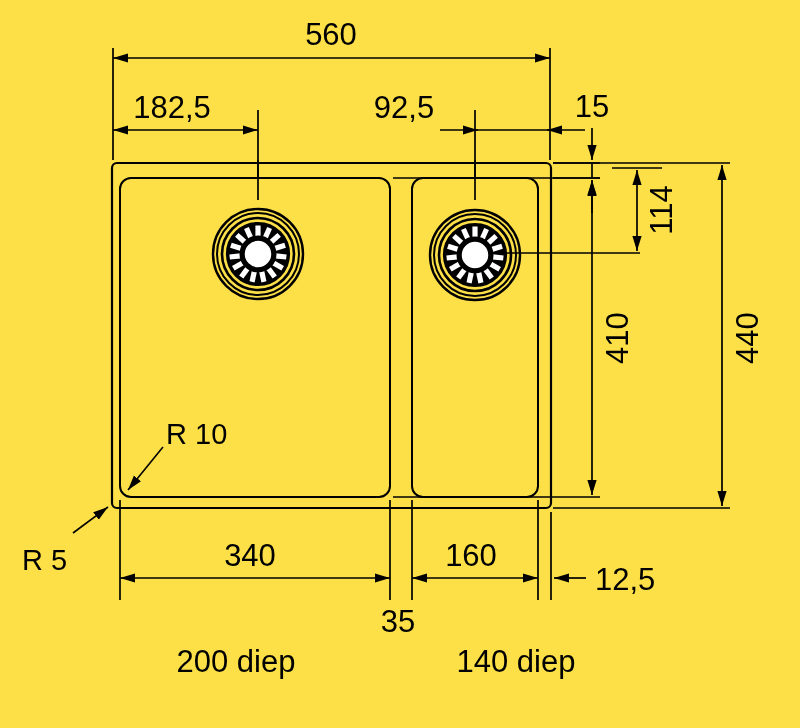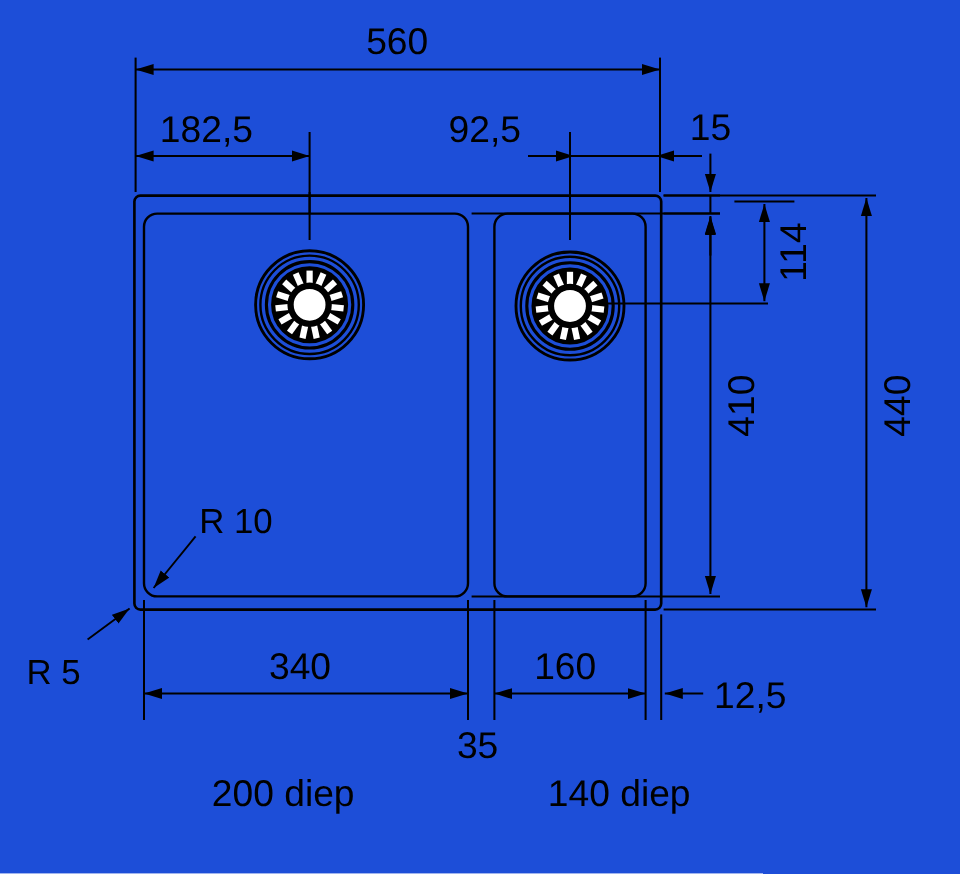--- a/index.html
+++ b/index.html
@@ -8,21 +8,21 @@
     padding: 0;
     background: #ffffff;
   }
   body {
     font-family: "Liberation Sans", sans-serif;
   }
   #drawing-root {
     position: relative;
     width: 800px;
     height: 728px;
-    background: #1d4ed8;
+    background: #fde047;
     overflow: hidden;
   }
   #drawing-svg {
     display: block;
     width: 800px;
     height: 728px;
   }
   .dim-text {
     font-family: "Liberation Sans", sans-serif;
     font-size: 31px;

